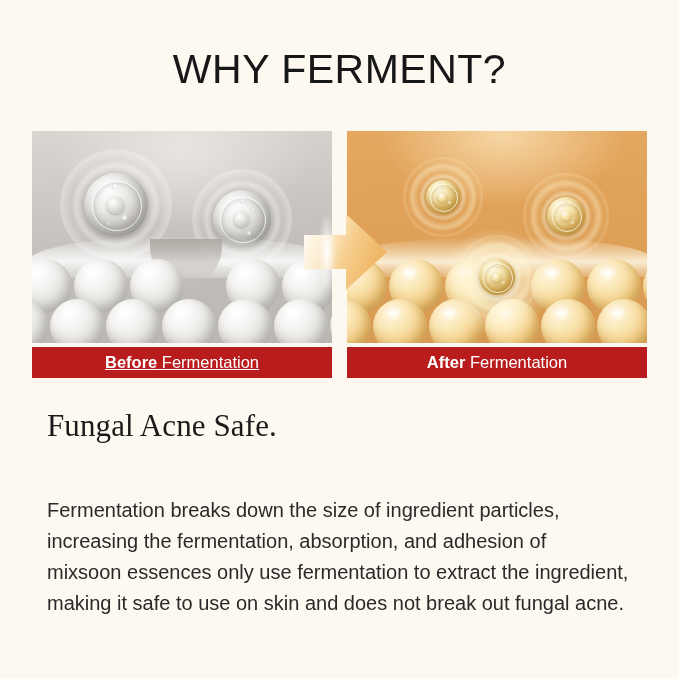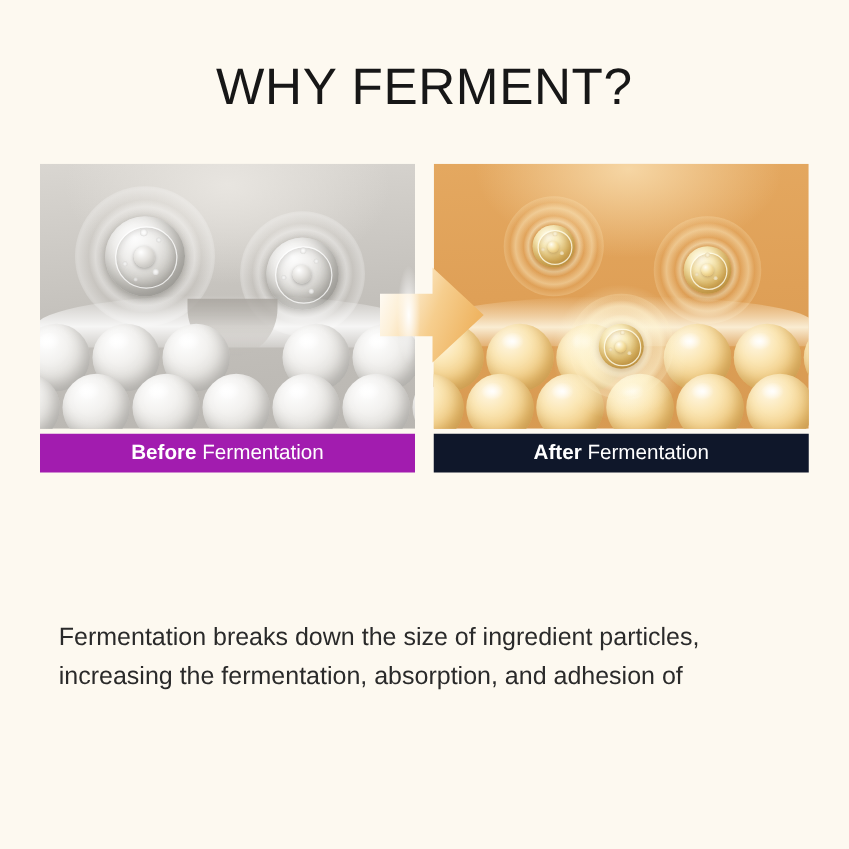--- a/index.html
+++ b/index.html
@@ -58,22 +58,22 @@
     width: 300px;
     height: 31px;
     line-height: 31px;
     text-align: center;
     color: #FFFFFF;
     font-size: 16.5px;
     font-family: "Liberation Sans", sans-serif;
   }
   .panel-label b { font-weight: 700; }
   .panel-label span.reg { font-weight: 400; }
-  .label-before { background: #a21caf; }
-  .label-after  { background: #0f172a; }
+  .label-before { background: #b91c1c; text-decoration: underline; }
+  .label-after  { background: #b91c1c; }
 
   
   .bg-before {
     position: absolute; inset: 0;
     background:
       radial-gradient(ellipse 70% 60% at 50% 8%, #E8E5E0 0%, rgba(232,229,224,0) 62%),
       linear-gradient(175deg, #D9D6D1 0%, #C3C0BB 55%, #B9B6B1 100%);
   }
   
   .membrane {
@@ -393,18 +393,21 @@
         <stop offset="28%" stop-color="#FDF0D8"></stop>
         <stop offset="62%" stop-color="#F6CE8E"></stop>
         <stop offset="100%" stop-color="#EFB563"></stop>
       </linearGradient>
     </defs>
     <path d="M0 22 H42 V1 L83 39 L42 77 V56 H0 Z" fill="url(#arrGrad)"></path>
   </svg>
 </div>
 
 <div class="headline">
+  <div>Fungal Acne Safe.</div>
 </div>
 
 <div class="body-copy">
   <p>Fermentation breaks down the size of ingredient particles,</p>
   <p>increasing the fermentation, absorption, and adhesion of</p>
+  <p>mixsoon essences only use fermentation to extract the ingredient,</p>
+  <p>making it safe to use on skin and does not break out fungal acne.</p>
 </div>
 
 </body></html>

